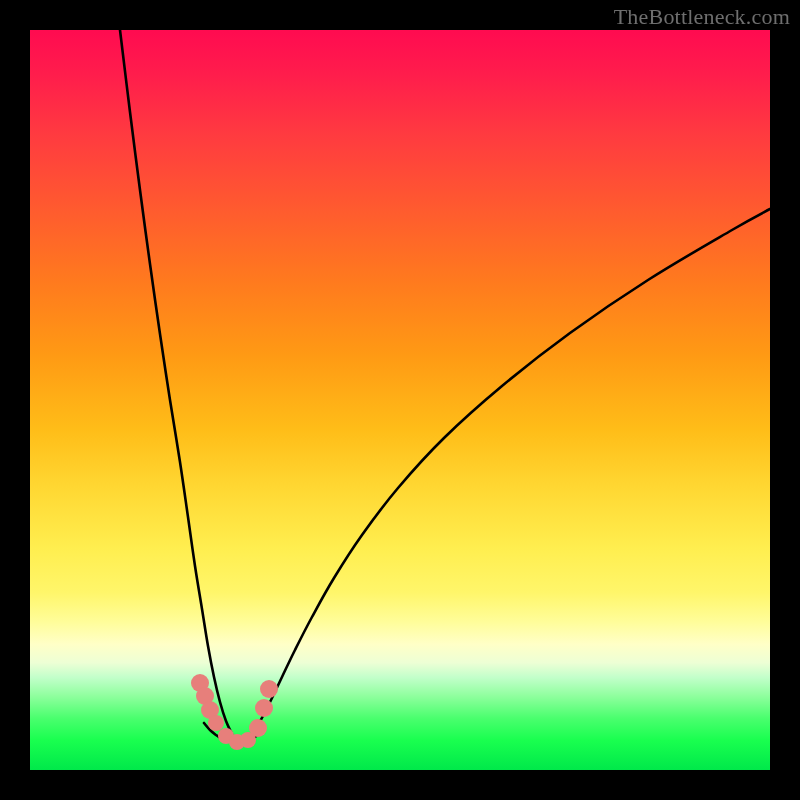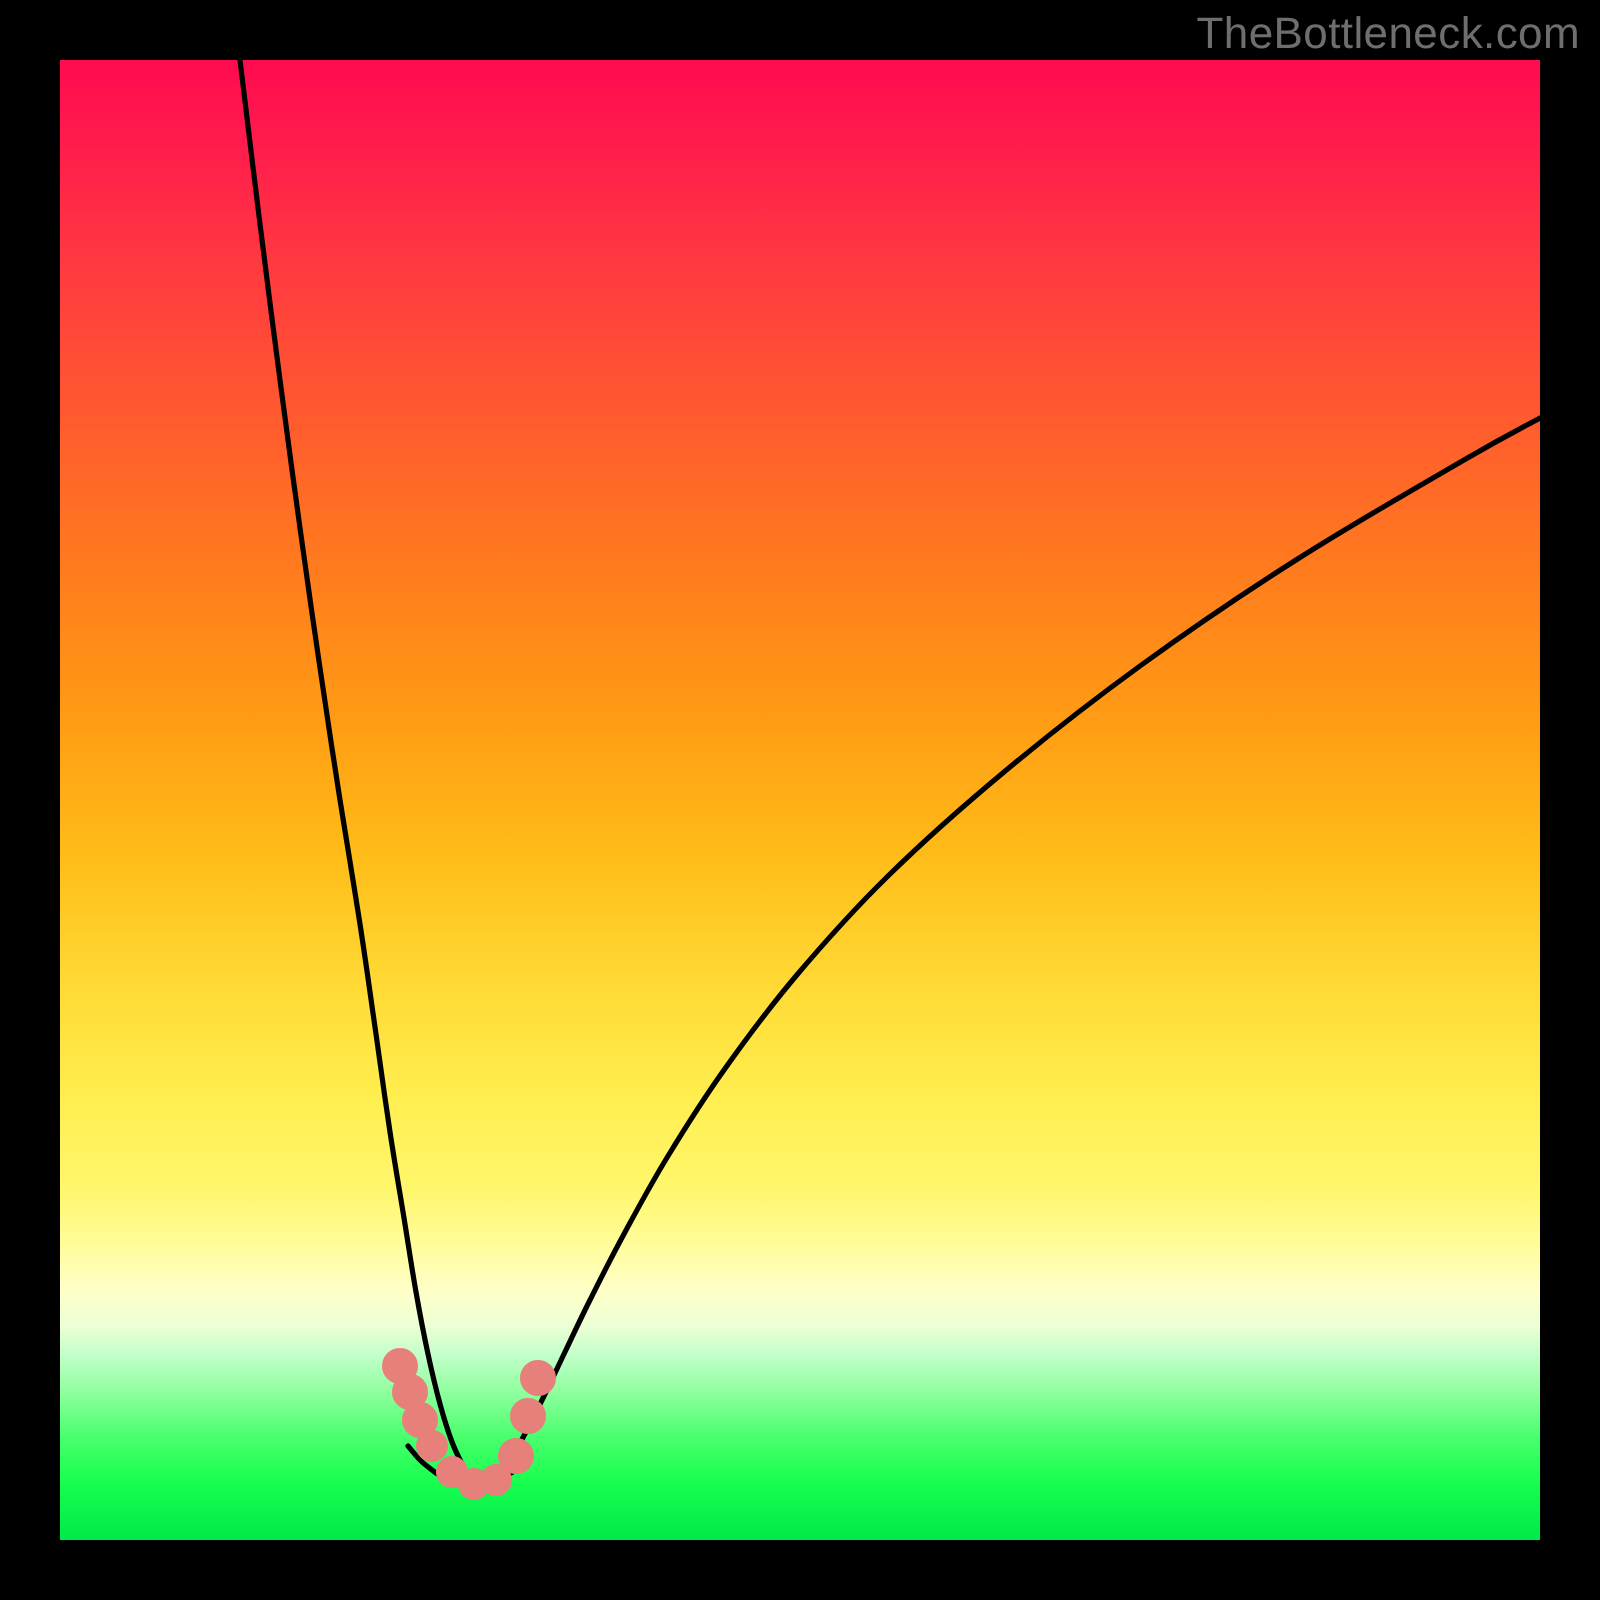--- a/index.html
+++ b/index.html
@@ -8,20 +8,21 @@
     width: 800px;
     height: 800px;
     overflow: hidden;
     background: #000;
     font-family: Arial, Helvetica, sans-serif;
   }
   .frame {
     position: absolute;
     inset: 0;
     background: #000;
+    font-family: Liberation Serif, serif;
   }
   .plot {
     position: absolute;
     left: 30px;
     top: 30px;
     width: 740px;
     height: 740px;
     background: linear-gradient(to bottom,
       #ff0b50 0%,
       #ff1d4c 6%,

